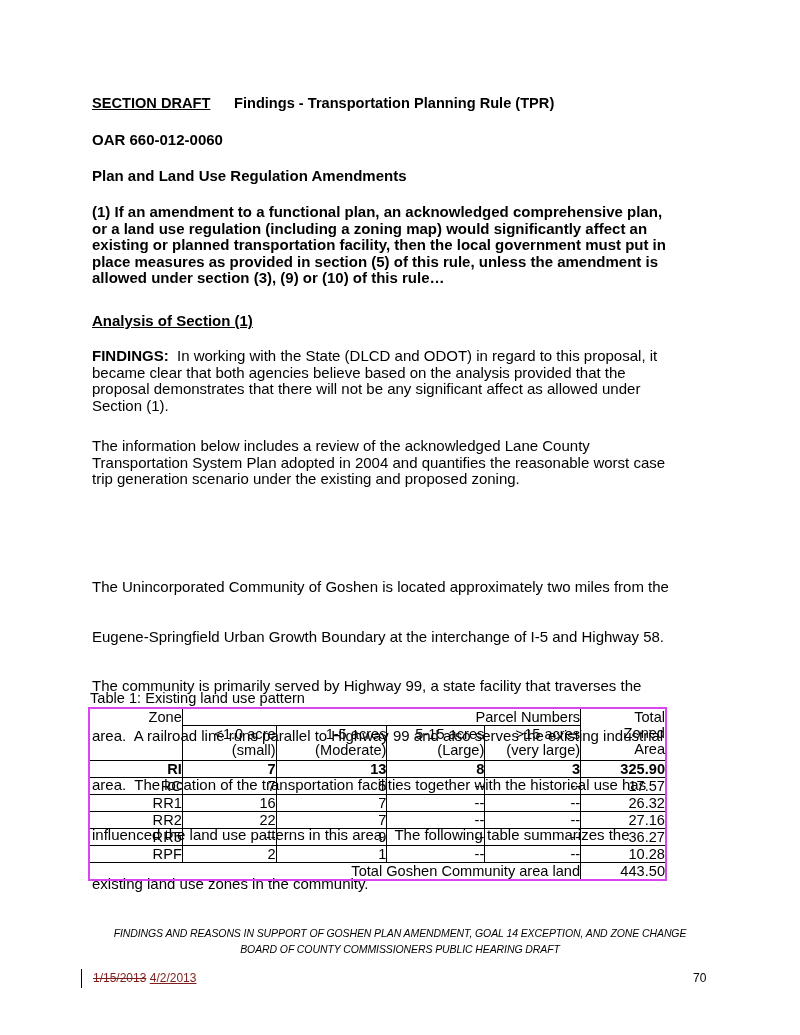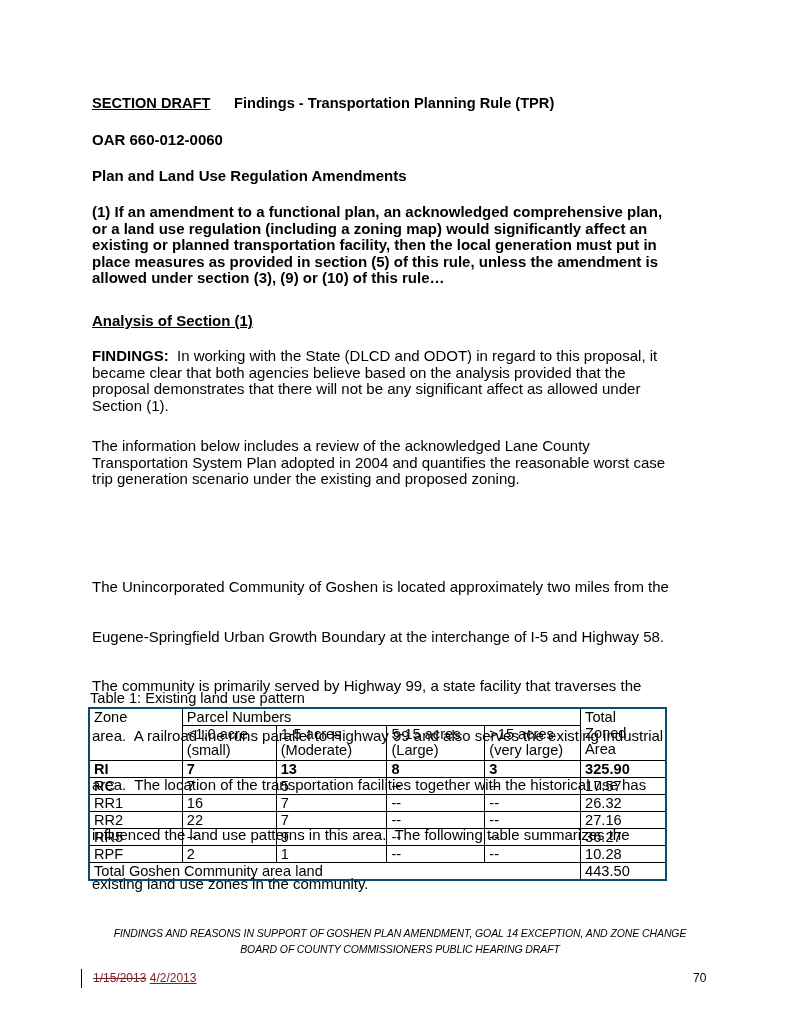--- a/index.html
+++ b/index.html
@@ -11,21 +11,21 @@
     .u { text-decoration: underline; }
     .heading-row { position: absolute; top: 95px; left: 92px; font-size: 14.6px; font-weight: bold; line-height: 17px; white-space: nowrap; }
     .heading-row .sec { text-decoration: underline; display: inline-block; width: 142px; }
     p { margin: 0; }
 
     
     .tbl-caption { position: absolute; left: 90px; top: 690px; font-size: 14.6px; line-height: 17px; }
     table.land { position: absolute; left: 88px; top: 707px; width: 579px; border-collapse: collapse;
                  font-size: 14.6px; line-height: 16px; }
     table.land td { border: 1px solid #000; padding: 0 0 0 4px; vertical-align: top; }
-    table.land { border: 2px solid #0c4a6e; }
+    table.land { border: 2px solid #d946ef; text-align: right; }
     table.land td.c-zone { width: 88px; }
     table.land td.c1 { width: 89px; }
     table.land td.c2 { width: 106px; }
     table.land td.c3 { width: 93px; }
     table.land td.c4 { width: 91px; }
     table.land td.ct { width: 80px; }
     table.land tr.data td { height: 15.5px; }
     table.land tr.bold td { font-weight: bold; }
     table.land tr.hdr2 td { height: 34px; }
 
@@ -46,21 +46,21 @@
   <div class="heading-row">
     <span class="sec">SECTION DRAFT</span><span>Findings - Transportation Planning Rule (TPR)</span>
   </div>
 
   <div class="blk b" style="top:132px;">OAR 660-012-0060</div>
   <div class="blk b" style="top:168px;">Plan and Land Use Regulation Amendments</div>
 
   <div class="blk b" style="top:204px; width:640px;">
     <p>(1) If an amendment to a functional plan, an acknowledged comprehensive plan,</p>
     <p>or a land use regulation (including a zoning map) would significantly affect an</p>
-    <p>existing or planned transportation facility, then the local generation must put in</p>
+    <p>existing or planned transportation facility, then the local government must put in</p>
     <p>place measures as provided in section (5) of this rule, unless the amendment is</p>
     <p>allowed under section (3), (9) or (10) of this rule…</p>
   </div>
 
   <div class="blk b u" style="top:313px;">Analysis of Section (1)</div>
 
   <div class="blk" style="top:348px; width:640px;">
     <p><span class="b">FINDINGS:</span><span style="white-space:pre">  In working with the State (DLCD and ODOT) in regard to this proposal, it</span></p>
     <p>became clear that both agencies believe based on the analysis provided that the</p>
     <p>proposal demonstrates that there will not be any significant affect as allowed under</p>

